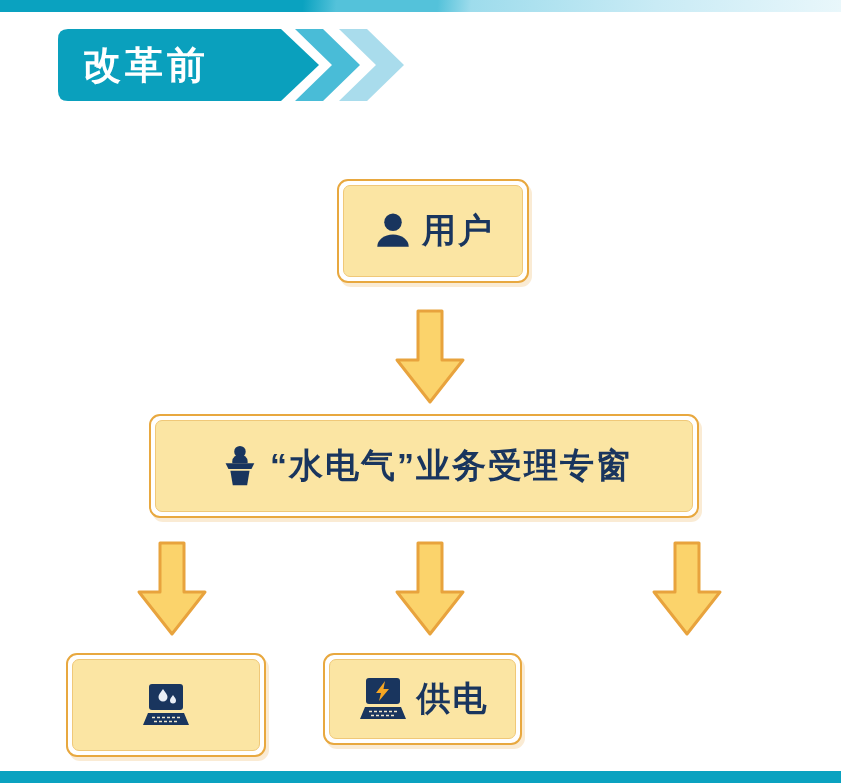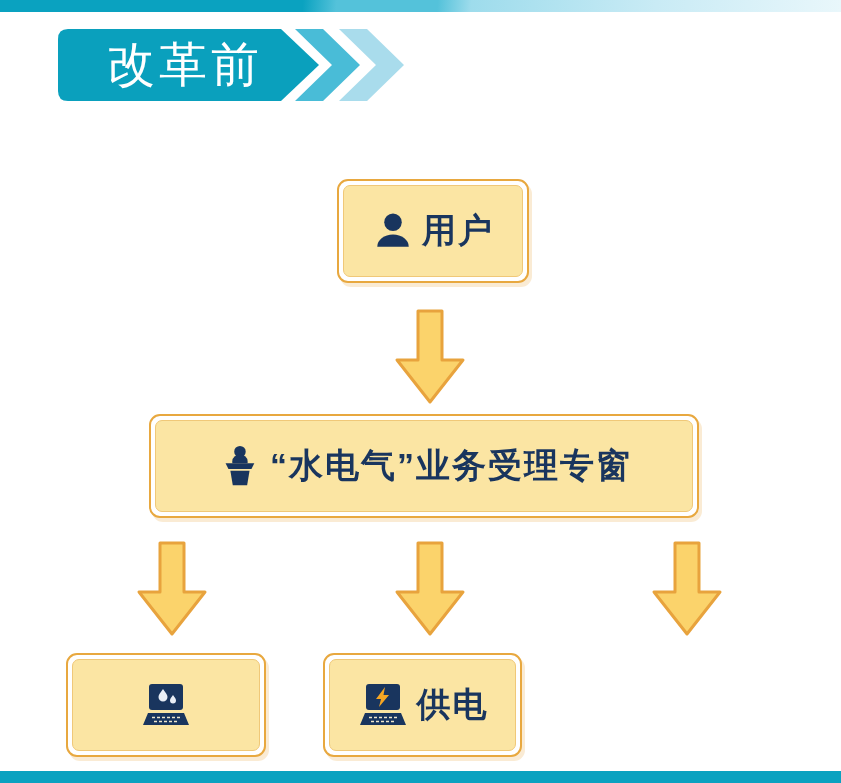--- a/index.html
+++ b/index.html
@@ -8,33 +8,33 @@
 
   
   .strip-top{position:absolute;top:0;left:0;width:100%;height:12px;
     background:linear-gradient(95deg,#0aa2c0 0%,#0aa2c0 36%,#54c2da 40%,#54c2da 52%,#9edcec 56%,#c9ebf5 78%,#e9f7fb 100%);}
   .strip-bottom{position:absolute;bottom:0;left:0;width:100%;height:12px;background:#0aa2c0;}
 
   
   .banner-wrap{position:absolute;left:55px;top:26px;width:390px;height:78px;}
   .banner-wrap svg{position:absolute;left:0;top:0;}
   .banner-label{position:absolute;left:28px;top:0;height:78px;display:flex;align-items:center;
-    color:#ffffff;font-size:48px;font-weight:normal;letter-spacing:4px;margin-left:24px;}
+    color:#ffffff;font-size:38px;font-weight:bold;letter-spacing:4px;}
 
   
   .node{position:absolute;border:2px solid #e8a83f;border-radius:11px;background:#ffffff;
     padding:4px;box-sizing:border-box;box-shadow:3px 4px 0 rgba(232,163,61,0.22);}
   .node-inner{width:100%;height:100%;background:#fbe5a3;border:1px solid #f0c878;border-radius:7px;
     display:flex;align-items:center;justify-content:center;gap:8px;box-sizing:border-box;}
   .node-label{color:#19355e;font-size:34px;font-weight:bold;letter-spacing:2px;white-space:nowrap;}
 
   .node-user{left:337px;top:179px;width:192px;height:104px;}
   .node-window{left:149px;top:414px;width:550px;height:104px;text-align:center;}
   .node-water{left:66px;top:653px;width:200px;height:104px;}
-  .node-power{left:323px;top:653px;width:199px;height:104px;}
+  .node-power{left:323px;top:653px;width:199px;height:92px;}
   .node-gas{left:583px;top:653px;width:196px;height:104px;}
 
   .icon{display:inline-flex;align-items:center;justify-content:center;}
 
   
   .arrow{position:absolute;width:76px;height:98px;}
   .arrow-1{left:392px;top:308px;}
   .arrow-2{left:134px;top:540px;}
   .arrow-3{left:392px;top:540px;}
   .arrow-4{left:649px;top:540px;}

